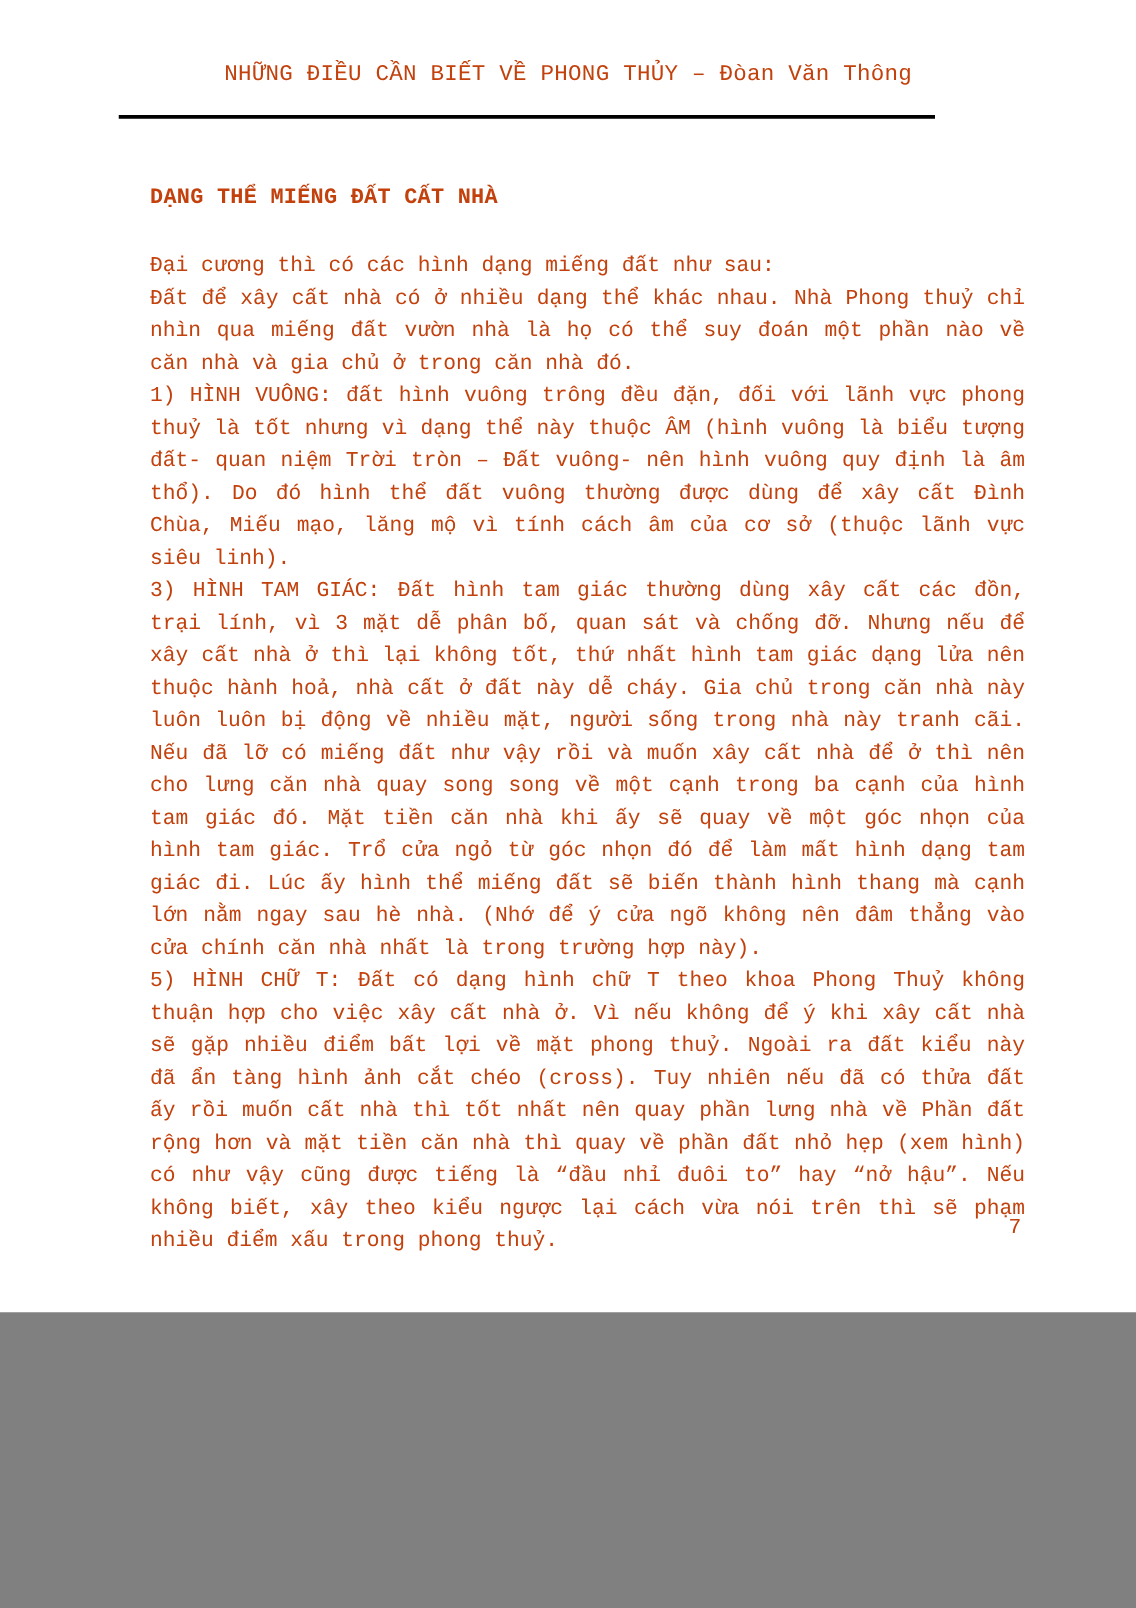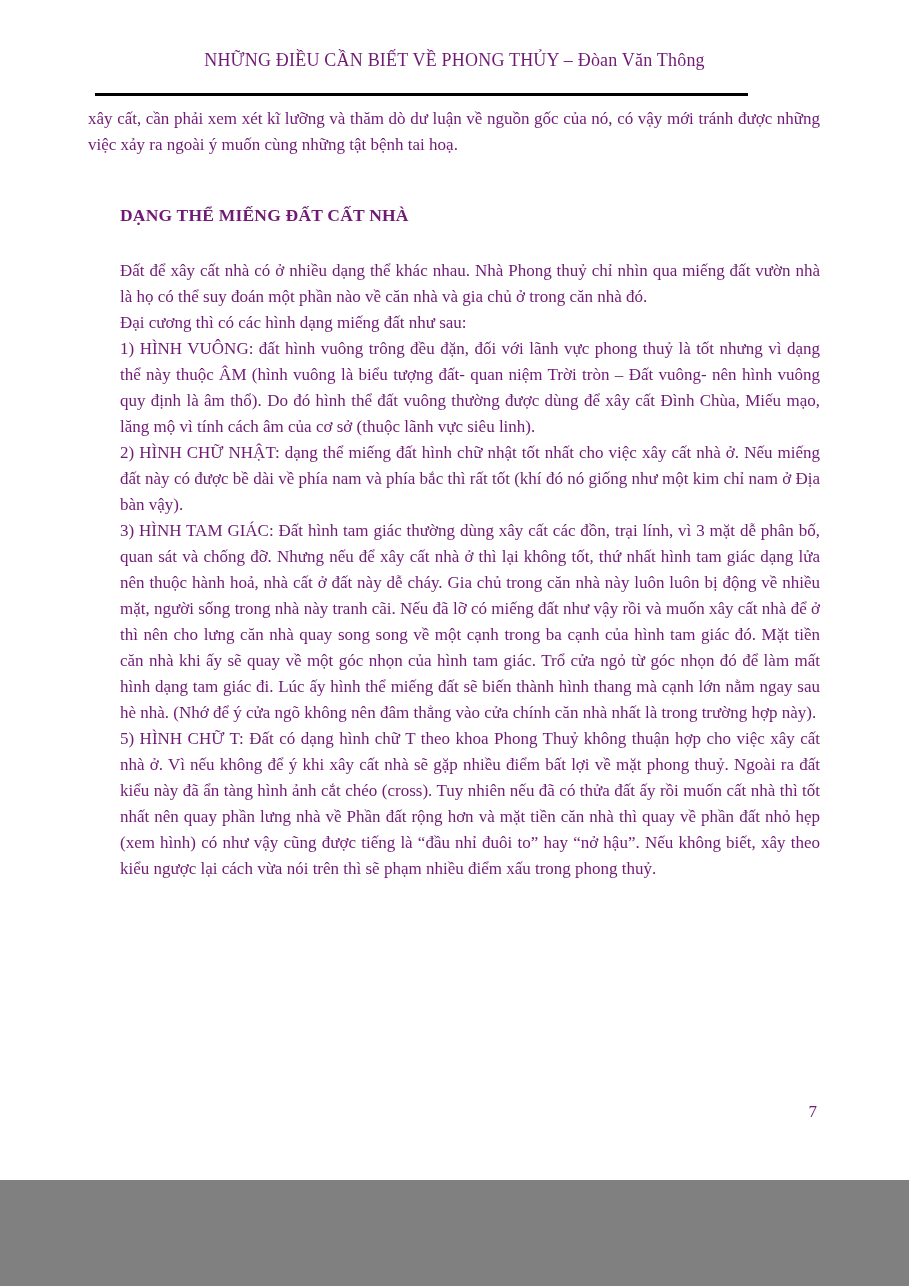--- a/index.html
+++ b/index.html
@@ -1,24 +1,24 @@
 <!DOCTYPE html>
 <html lang="vi"><head>
 <meta charset="utf-8">
 <style>
   * { margin: 0; padding: 0; box-sizing: border-box; }
   html, body { background: #808080; }
   .page {
     position: relative;
     width: 909px;
-    height: 1180px;
+    height: 1050px;
     margin: 0 auto;
     background: #ffffff;
-    color: #701a75;
-    font-family: Liberation Serif, serif;
+    color: #c2410c;
+    font-family: Liberation Mono, monospace;
     overflow: hidden;
   }
   .header-title {
     padding-top: 50px;
     text-align: center;
     font-size: 18px;
     font-weight: normal;
     letter-spacing: 0.2px;
   }
   .header-rule {
@@ -53,31 +53,29 @@
 <body>
 
 <div class="page">
 
   <div class="header-title">NHỮNG ĐIỀU CẦN BIẾT VỀ PHONG THỦY – Đòan Văn Thông</div>
 
   <div class="header-rule"></div>
 
   <div class="body-text">
 
-    <p class="intro-paragraph">xây cất, cần phải xem xét kĩ lưỡng và thăm dò dư luận về nguồn gốc của nó, có vậy mới tránh được những việc xảy ra ngoài ý muốn cùng những tật bệnh tai hoạ.</p>
 
     <div class="main-section">
 
       <div class="section-heading">DẠNG THỂ MIẾNG ĐẤT CẤT NHÀ</div>
 
       <div class="section-body">
+        <p>Đại cương thì có các hình dạng miếng đất như sau:</p>
         <p>Đất để xây cất nhà có ở nhiều dạng thể khác nhau. Nhà Phong thuỷ chỉ nhìn qua miếng đất vườn nhà là họ có thể suy đoán một phần nào về căn nhà và gia chủ ở trong căn nhà đó.</p>
-        <p>Đại cương thì có các hình dạng miếng đất như sau:</p>
         <p>1) HÌNH VUÔNG: đất hình vuông trông đều đặn, đối với lãnh vực phong thuỷ là tốt nhưng vì dạng thể này thuộc ÂM (hình vuông là biểu tượng đất- quan niệm Trời tròn – Đất vuông- nên hình vuông quy định là âm thổ). Do đó hình thể đất vuông thường được dùng để xây cất Đình Chùa, Miếu mạo, lăng mộ vì tính cách âm của cơ sở (thuộc lãnh vực siêu linh).</p>
-        <p>2) HÌNH CHỮ NHẬT: dạng thể miếng đất hình chữ nhật tốt nhất cho việc xây cất nhà ở. Nếu miếng đất này có được bề dài về phía nam và phía bắc thì rất tốt (khí đó nó giống như một kim chỉ nam ở Địa bàn vậy).</p>
         <p>3) HÌNH TAM GIÁC: Đất hình tam giác thường dùng xây cất các đồn, trại lính, vì 3 mặt dễ phân bố, quan sát và chống đỡ. Nhưng nếu để xây cất nhà ở thì lại không tốt, thứ nhất hình tam giác dạng lửa nên thuộc hành hoả, nhà cất ở đất này dễ cháy. Gia chủ trong căn nhà này luôn luôn bị động về nhiều mặt, người sống trong nhà này tranh cãi. Nếu đã lỡ có miếng đất như vậy rồi và muốn xây cất nhà để ở thì nên cho lưng căn nhà quay song song về một cạnh trong ba cạnh của hình tam giác đó. Mặt tiền căn nhà khi ấy sẽ quay về một góc nhọn của hình tam giác. Trổ cửa ngỏ từ góc nhọn đó để làm mất hình dạng tam giác đi. Lúc ấy hình thể miếng đất sẽ biến thành hình thang mà cạnh lớn nằm ngay sau hè nhà. (Nhớ để ý cửa ngõ không nên đâm thẳng vào cửa chính căn nhà nhất là trong trường hợp này).</p>
         <p>5) HÌNH CHỮ T: Đất có dạng hình chữ T theo khoa Phong Thuỷ không thuận hợp cho việc xây cất nhà ở. Vì nếu không để ý khi xây cất nhà sẽ gặp nhiều điểm bất lợi về mặt phong thuỷ. Ngoài ra đất kiểu này đã ẩn tàng hình ảnh cắt chéo (cross). Tuy nhiên nếu đã có thửa đất ấy rồi muốn cất nhà thì tốt nhất nên quay phần lưng nhà về Phần đất rộng hơn và mặt tiền căn nhà thì quay về phần đất nhỏ hẹp (xem hình) có như vậy cũng được tiếng là “đầu nhỉ đuôi to” hay “nở hậu”. Nếu không biết, xây theo kiểu ngược lại cách vừa nói trên thì sẽ phạm nhiều điểm xấu trong phong thuỷ.</p>
       </div>
 
     </div>
   </div>
 
   <div class="page-number">7</div>
 
 </div>

